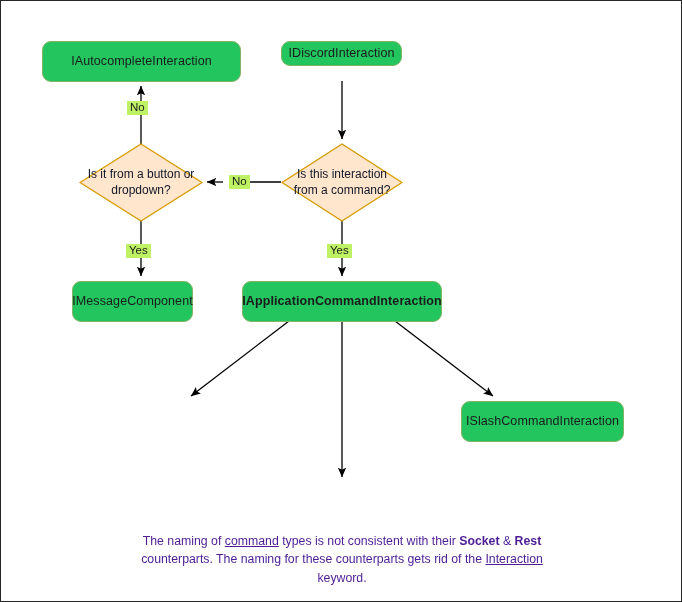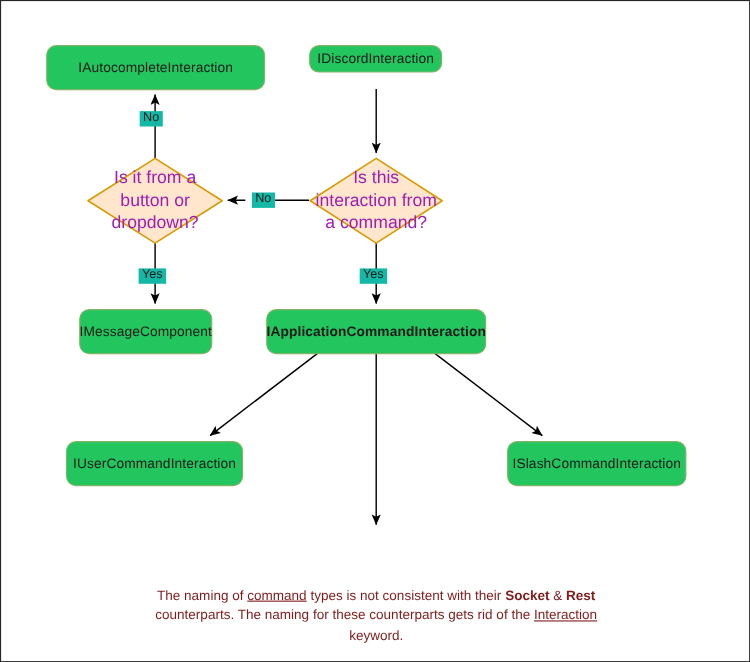--- a/index.html
+++ b/index.html
@@ -48,42 +48,42 @@
   .diamond-label {
     position: absolute;
     left: 0;
     top: 0;
     width: 100%;
     height: 100%;
     display: flex;
     align-items: center;
     justify-content: center;
     text-align: center;
-    color: #a21caf;
-    font-size: 16px;
+    color: #0f172a;
+    font-size: 12px;
     line-height: 1.3;
     pointer-events: none;
   }
   .edge-label {
     position: absolute;
-    background: #14b8a6;
+    background: #bef264;
     color: #1b1b1b;
     font-size: 11.5px;
     line-height: 1;
     padding: 1px 3px;
     text-align: center;
     white-space: nowrap;
   }
   #caption {
     position: absolute;
     left: 130px;
     top: 531px;
     width: 422px;
     text-align: center;
-    color: #7f1d1d;
+    color: #4c1d95;
     font-size: 12.3px;
     line-height: 1.5;
   }
   #caption b { font-weight: bold; }
   #caption u { text-decoration: underline; }
 </style>
 </head>
 <body>
 
 <div id="page">
@@ -146,21 +146,20 @@
   </div>
 
   <div class="node-box" style="left:41px; top:40px; width:199px; height:41px;">IAutocompleteInteraction</div>
 
   <div class="node-box" style="left:280px; top:40px; width:121px; height:25px;">IDiscordInteraction</div>
 
   <div class="node-box" style="left:71px; top:280px; width:121px; height:41px;">IMessageComponent</div>
 
   <div class="node-box" style="left:241px; top:280px; width:200px; height:41px;font-weight:bold;">IApplicationCommandInteraction</div>
 
-  <div class="node-box" style="left:59px; top:400px; width:161px; height:41px;">IUserCommandInteraction</div>
 
   <div class="node-box" style="left:460px; top:400px; width:163px; height:41px;">ISlashCommandInteraction</div>
 
 
   <div class="edge-label" style="left:126px; top:100px;">No</div>
 
   <div class="edge-label" style="left:228px; top:174px;">No</div>
 
   <div class="edge-label" style="left:125px; top:243px;">Yes</div>
 

